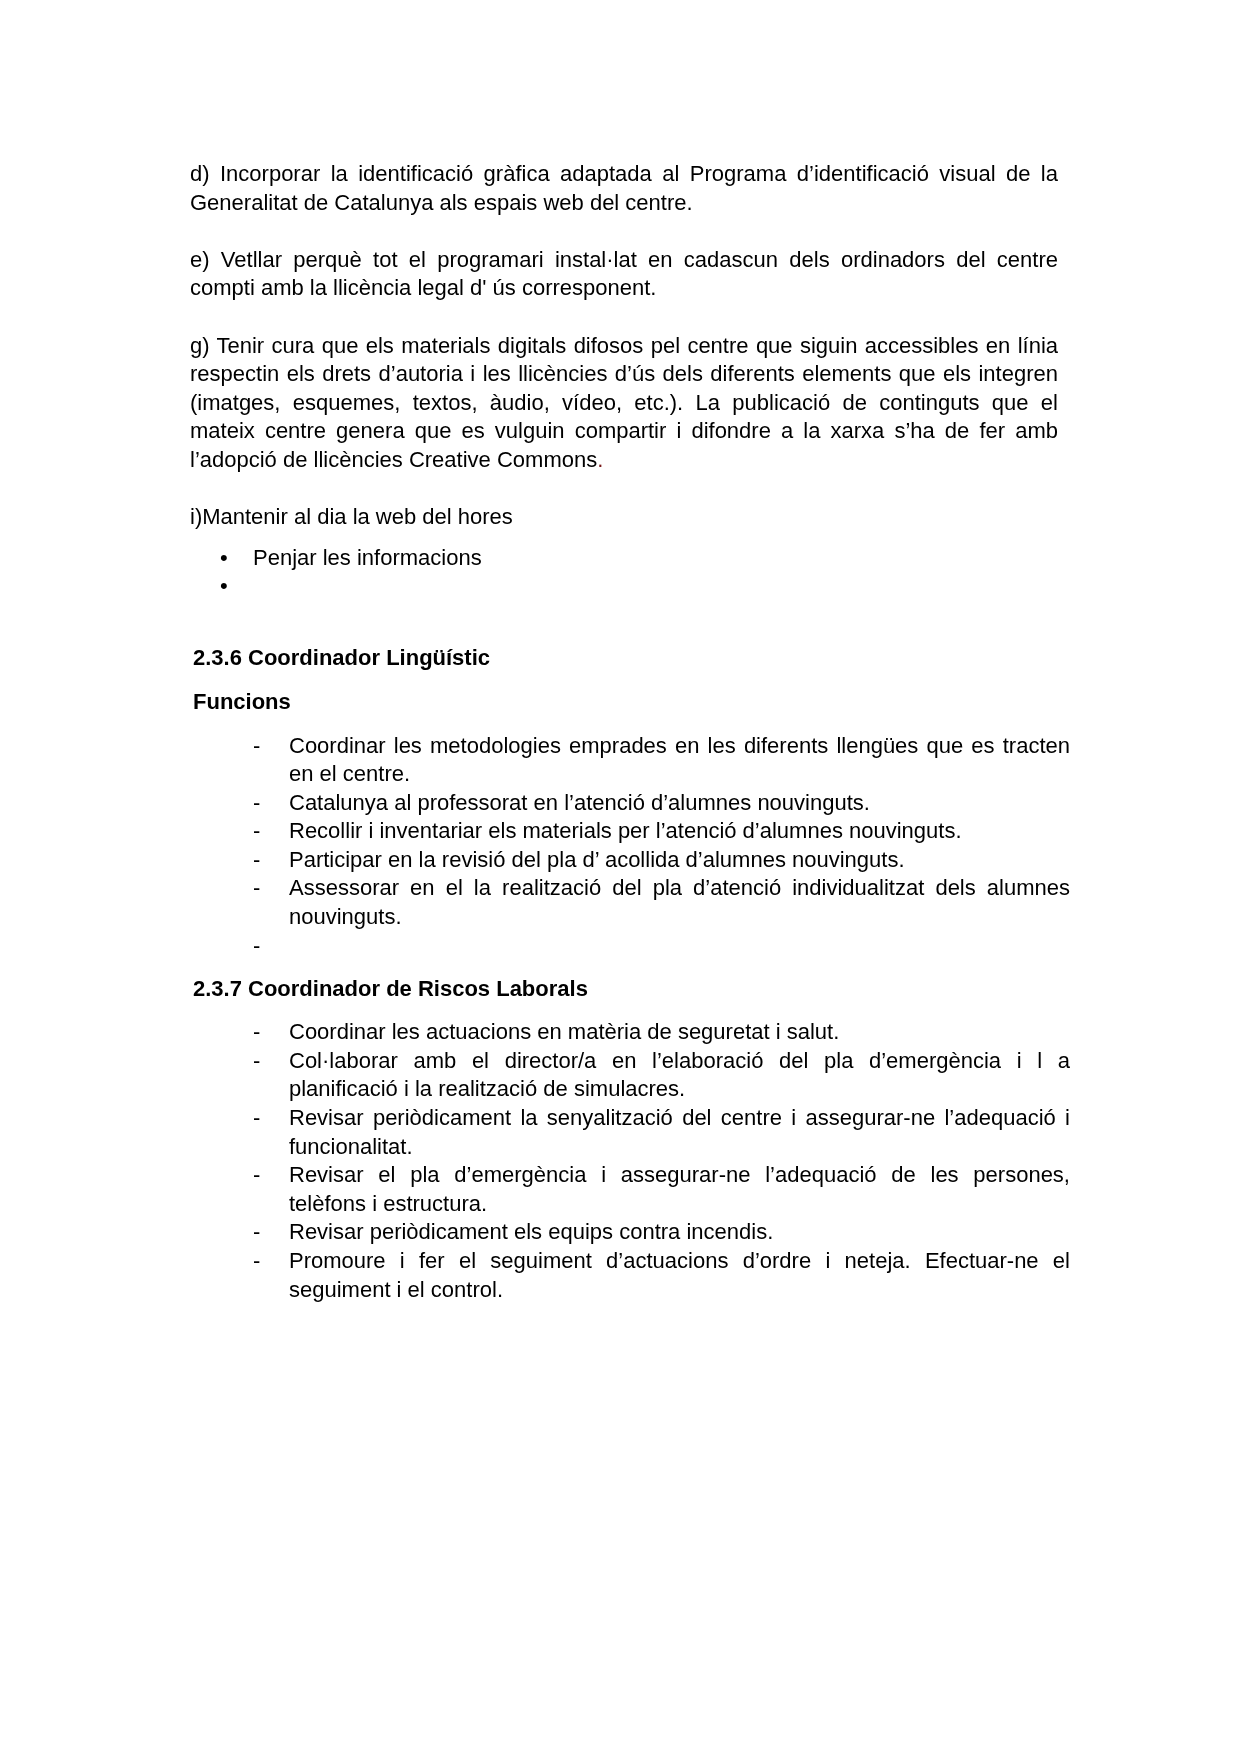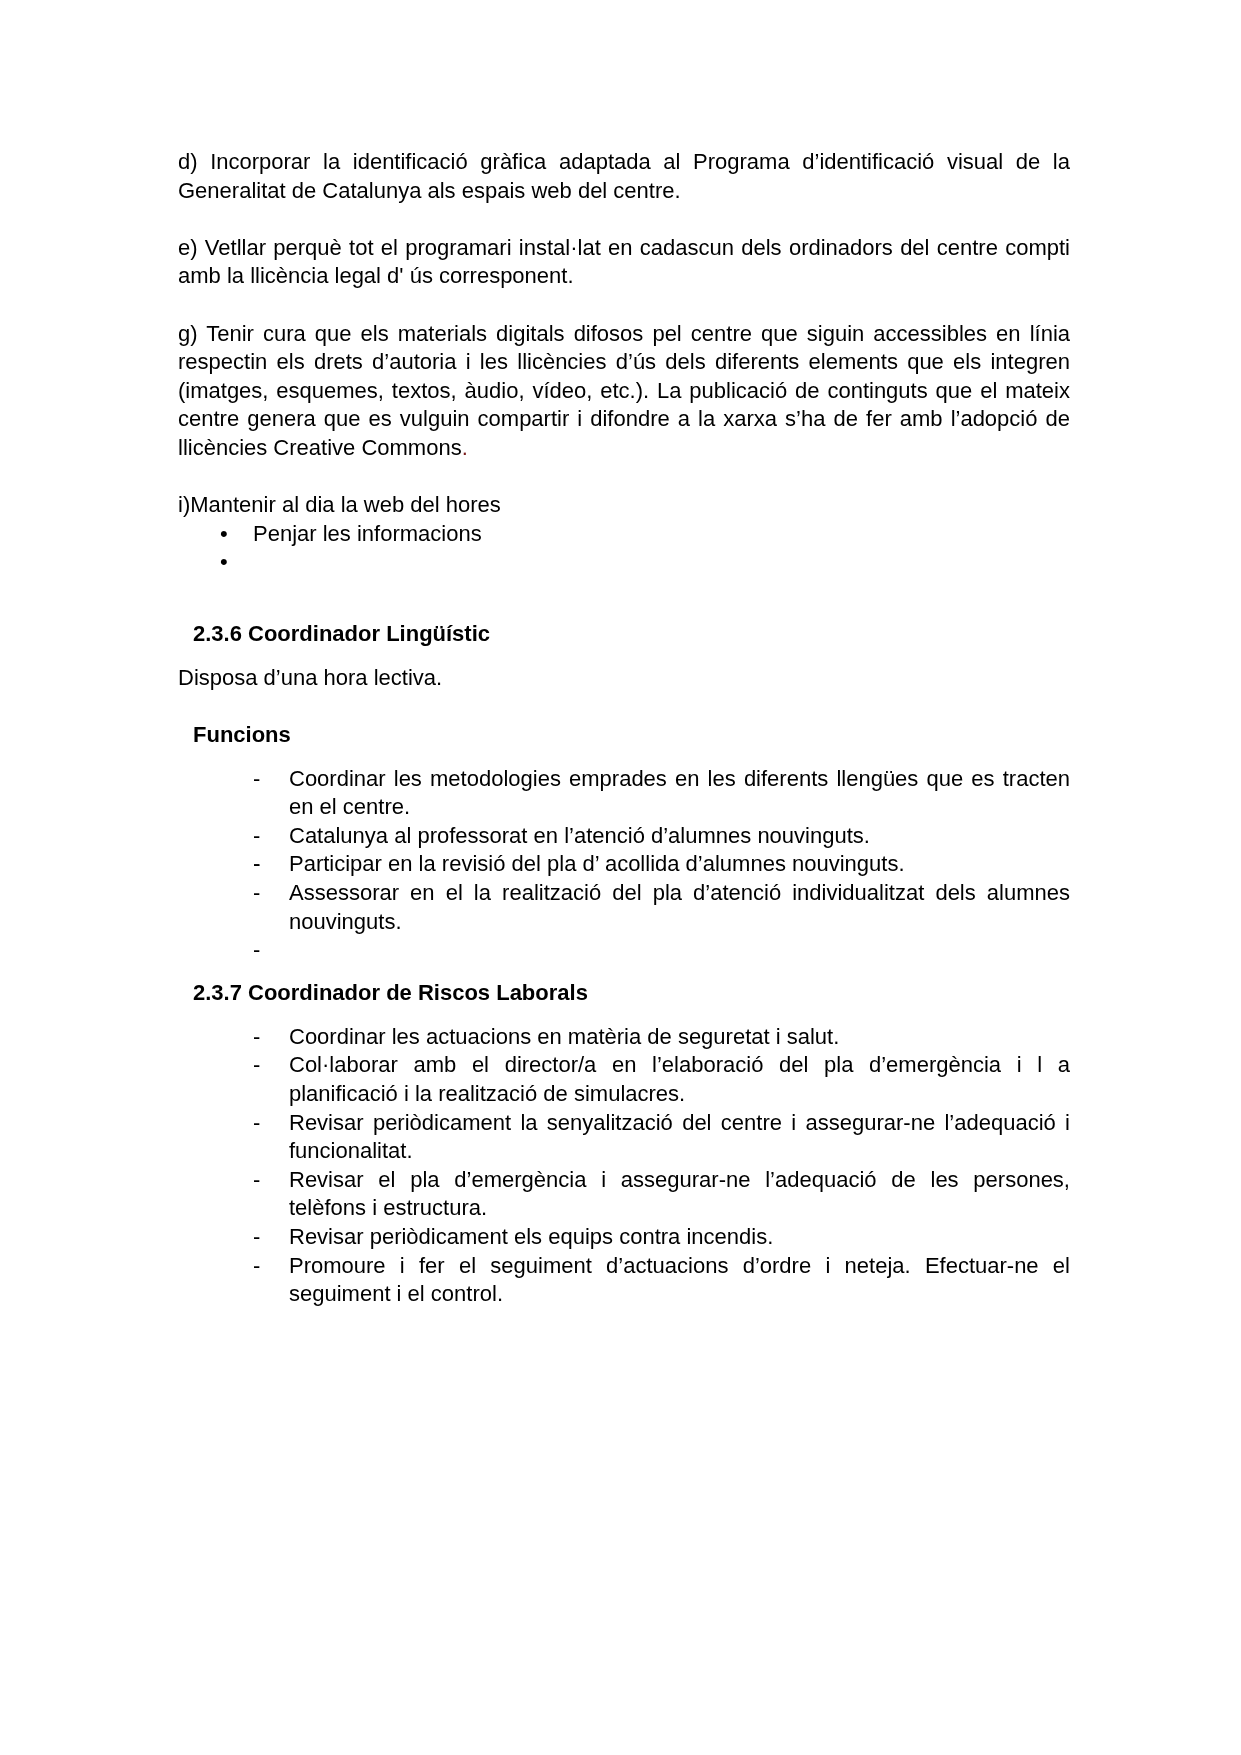--- a/index.html
+++ b/index.html
@@ -17,21 +17,21 @@
     }
     .page {
       position: absolute;
       left: 178px;
       top: 148px;
       width: 892px;
       font-size: 22px;
       line-height: 28.6px;
     }
     p {
-      margin: 0;
+      margin: 12px;
       text-align: justify;
     }
     .gap-para { margin-bottom: 28.6px; }
     .heading {
       font-weight: bold;
       margin: 15px;
     }
     ul.bullets {
       list-style: none;
       margin: 0;
@@ -77,27 +77,26 @@
 
   <p>i)Mantenir al dia la web del hores</p>
   <ul class="bullets">
     <li><span class="bullet">•</span><span>Penjar les informacions</span></li>
     <li><span class="bullet">•</span></li>
   </ul>
 
   <div style="height:57px"></div>
 
   <p class="heading gap-para">2.3.6 Coordinador Lingüístic</p>
-  <p class="gap-para">Disposa d’una hora lectiva.</p>
   <p class="heading gap-para">Funcions</p>
 
   <ul class="dashes">
     <li><span class="dash">-</span><span>Coordinar les metodologies emprades en les diferents llengües que es tracten en el centre.</span></li>
     <li><span class="dash">-</span><span>Catalunya al professorat en l’atenció d’alumnes nouvinguts.</span></li>
-    <li><span class="dash">-</span></li>
+    <li><span class="dash">-</span><span>Recollir i inventariar els materials per l’atenció d’alumnes nouvinguts.</span></li>
     <li><span class="dash">-</span><span>Participar en la revisió del pla d’ acollida d’alumnes nouvinguts.</span></li>
     <li><span class="dash">-</span><span>Assessorar en el la realització del pla d’atenció individualitzat dels alumnes nouvinguts.</span></li>
     <li><span class="dash">-</span></li>
   </ul>
 
   <div style="height:28px"></div>
 
   <p class="heading gap-para">2.3.7 Coordinador de Riscos Laborals</p>
 
   <ul class="dashes">

